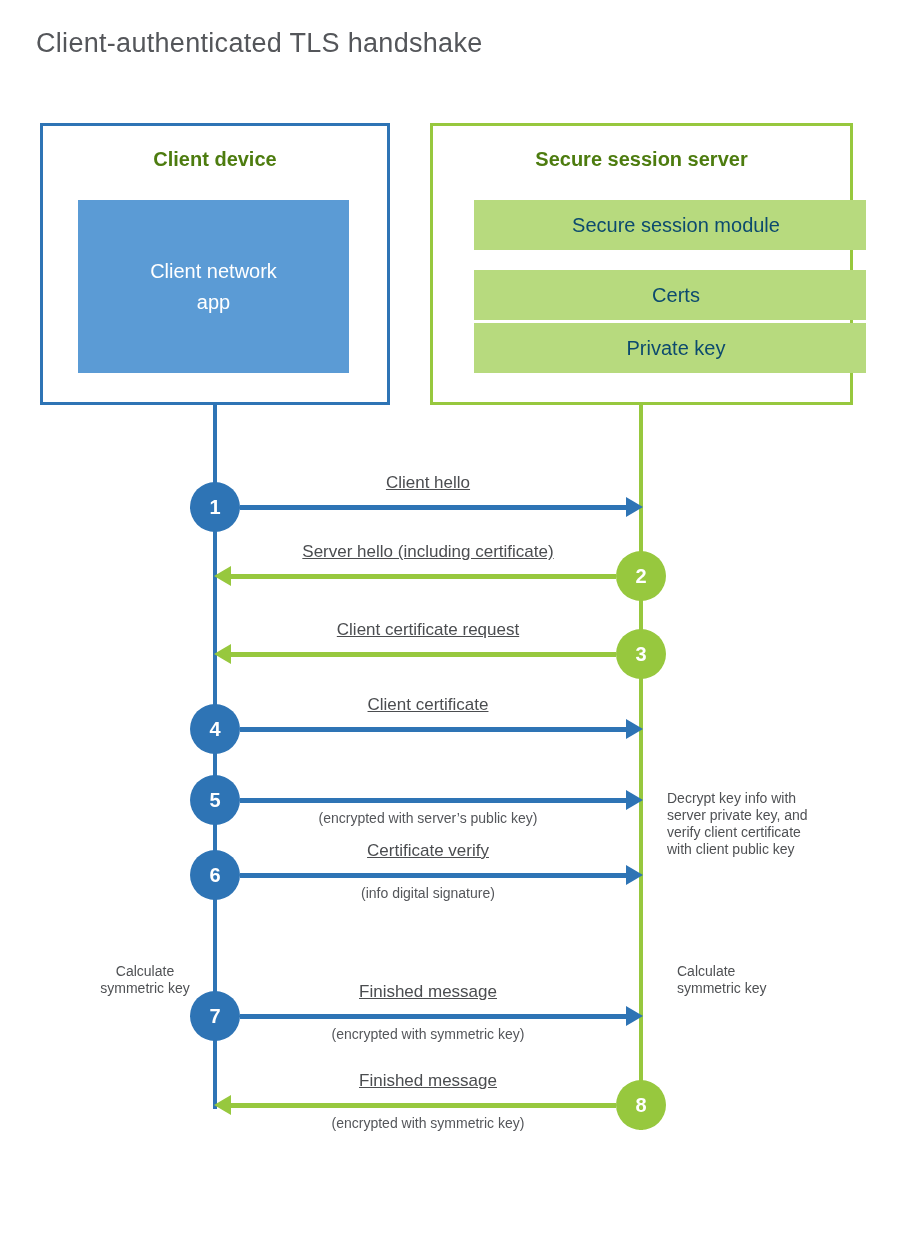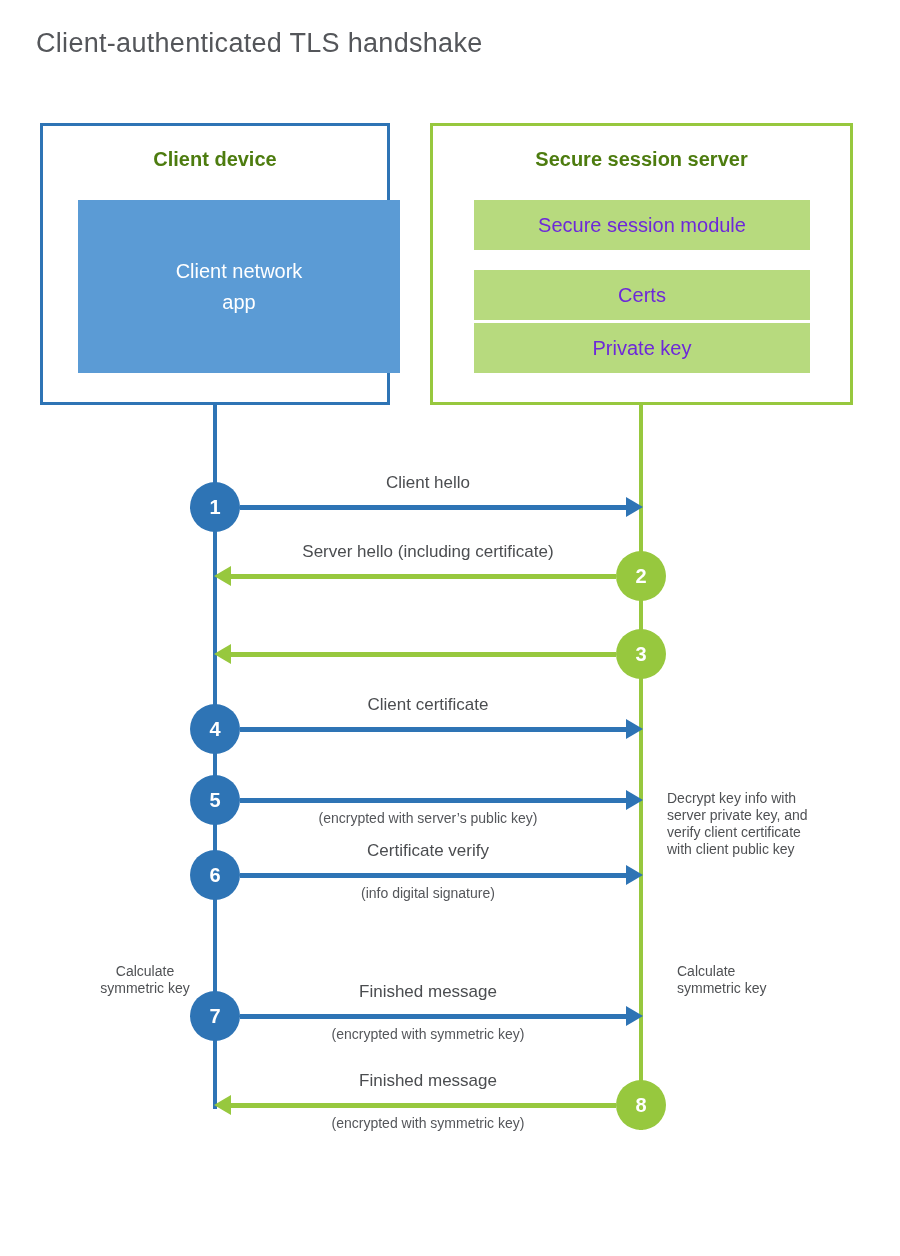--- a/index.html
+++ b/index.html
@@ -14,47 +14,47 @@
   }
   
   .actor-box { background:#ffffff; border-style:solid; border-width:3px; box-sizing:border-box; }
   #client-box { left:40px; top:123px; width:350px; height:282px; border-color:#2e74b5; }
   #server-box { left:430px; top:123px; width:423px; height:282px; border-color:#97c83e; }
   .actor-title {
     position:absolute; left:0; right:0; top:22px; text-align:center;
     font-size:20px; font-weight:bold; color:#4d7c0f;
   }
   #client-app {
-    left:78px; top:200px; width:322px; height:173px; background:#5b9bd5;
+    left:78px; top:200px; width:271px; height:173px; background:#5b9bd5;
     color:#ffffff; font-size:20px; line-height:1.55; text-align:center;
     display:flex; align-items:center; justify-content:center; white-space:pre-line;
   }
   .module-bar {
-    left:474px; width:336px; height:50px; background:#b7da7e; color:#6d28d9;
-    font-size:20px; display:flex; align-items:center; justify-content:center;
+    left:474px; width:380px; height:50px; background:#b7da7e; color:#0c4a6e;
+    font-size:20px; display:flex; align-items:center; justify-content:center;padding-left:12px;
   }
   
   .lifeline { width:4px; }
   #client-lifeline { left:213px; top:405px; height:704px; background:#2e74b5; }
   #server-lifeline { left:639px; top:405px; height:725px; background:#97c83e; }
   
   .circle {
     width:50px; height:50px; border-radius:50%; color:#ffffff;
     font-size:20px; font-weight:bold; display:flex; align-items:center; justify-content:center;
   }
   .circle.blue { background:#2e74b5; }
   .circle.green { background:#97c83e; }
   .arrow-line { height:5px; }
   .arrow-line.blue { background:#2e74b5; }
   .arrow-line.green { background:#97c83e; }
   .head { width:0; height:0; border-top:10px solid transparent; border-bottom:10px solid transparent; }
   .head.right { border-left:17px solid #2e74b5; }
   .head.left { border-right:17px solid #97c83e; }
   .msg-label {
-    left:188px; width:480px; text-align:center; font-size:17px; color:#4b4d50; white-space:nowrap;
+    left:188px; width:480px; text-align:center; font-size:17px; color:#4b4d50; white-space:nowrap;text-decoration:underline;
   }
   .msg-sub {
     left:188px; width:480px; text-align:center; font-size:14px; color:#54565a; white-space:nowrap;
   }
   .side-note { font-size:14px; line-height:17px; color:#4f5154; white-space:pre-line;margin-top:27px; }
   #note-decrypt { left:667px; top:763px; }
   #calc-left { left:75px; top:936px; width:140px; text-align:center; }
   #calc-right { left:677px; top:936px; }
 </style>
 </head>
@@ -83,20 +83,21 @@
   <div class="abs msg-label" style="top:473px">Client hello</div>
   <div class="abs arrow-line blue" style="left:240px; top:505px; width:386px"></div>
   <div class="abs head right" style="left:626px; top:497px"></div>
   <div class="abs circle blue" style="left:190px; top:482px">1</div>
 
   <div class="abs msg-label" style="top:542px">Server hello (including certificate)</div>
   <div class="abs arrow-line green" style="left:230px; top:574px; width:386px"></div>
   <div class="abs head left" style="left:214px; top:566px"></div>
   <div class="abs circle green" style="left:616px; top:551px">2</div>
 
+  <div class="abs msg-label" style="top:620px">Client certificate request</div>
   <div class="abs arrow-line green" style="left:230px; top:652px; width:386px"></div>
   <div class="abs head left" style="left:214px; top:644px"></div>
   <div class="abs circle green" style="left:616px; top:629px">3</div>
 
   <div class="abs msg-label" style="top:695px">Client certificate</div>
   <div class="abs arrow-line blue" style="left:240px; top:727px; width:386px"></div>
   <div class="abs head right" style="left:626px; top:719px"></div>
   <div class="abs circle blue" style="left:190px; top:704px">4</div>
 
   <div class="abs arrow-line blue" style="left:240px; top:798px; width:386px"></div>

